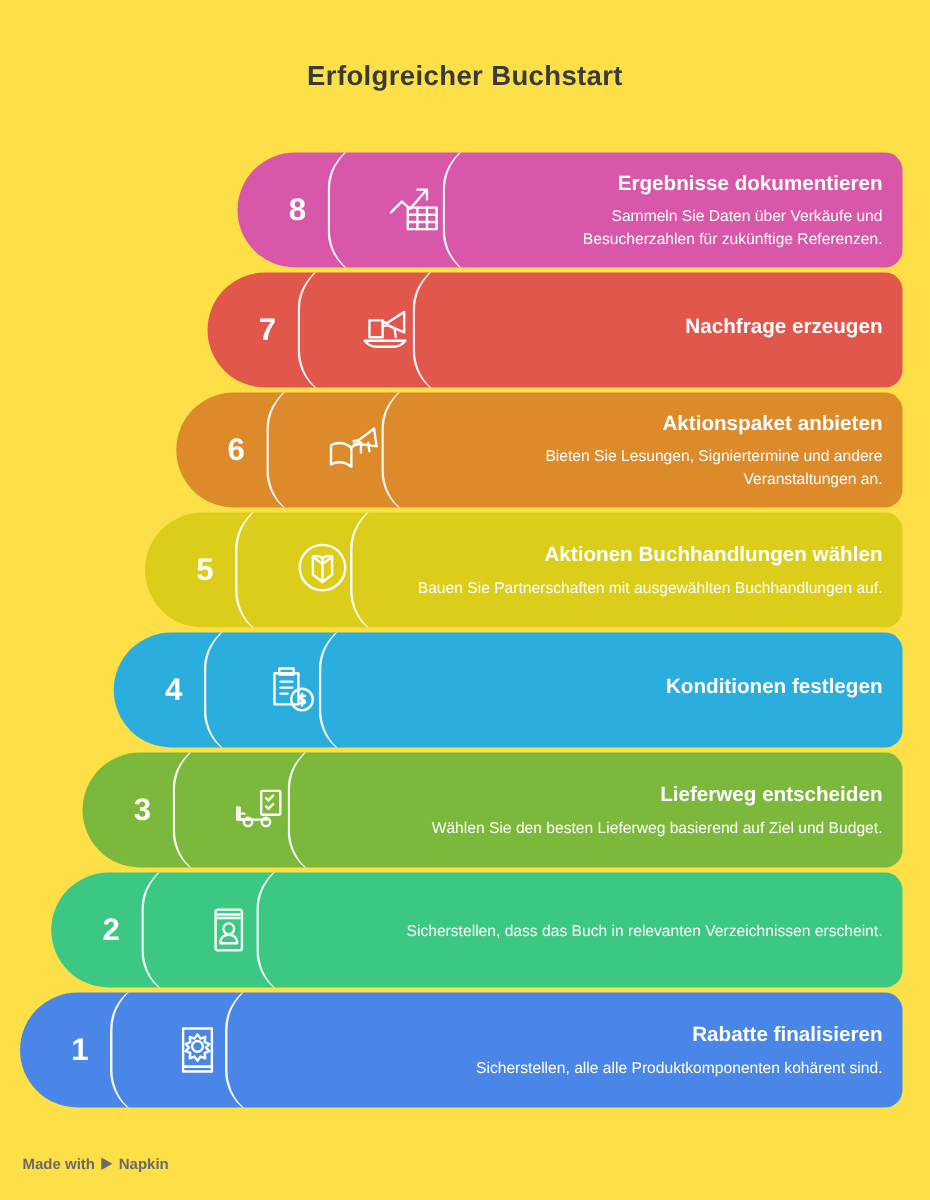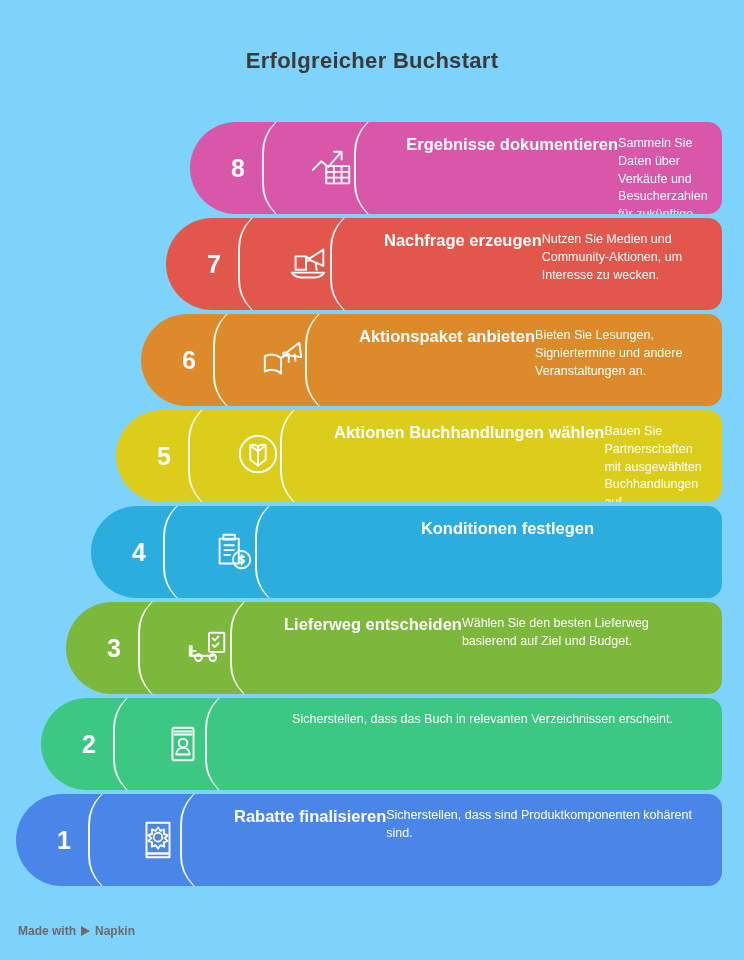--- a/index.html
+++ b/index.html
@@ -95,23 +95,25 @@
     border-radius: 40px 0 0 40px;
     pointer-events: none;
   }
   .icon-cell svg { display: block; }
 
   
   .text-cell {
     flex: 1 1 auto;
     padding: 13px 16px 10px 30px;
     display: flex;
+    flex-direction: column;
     justify-content: center;
     color: #ffffff;
     min-width: 0;
+    text-align: right;
   }
   .row-title {
     font-size: 16.5px;
     font-weight: bold;
     line-height: 1.2;
     margin-bottom: 7px;
     white-space: nowrap;
   }
   .row-desc {
     font-size: 12.5px;
@@ -135,21 +137,21 @@
     display: inline-block;
     width: 0; height: 0;
     border-left: 9px solid #6a6a6a;
     border-top: 5px solid transparent;
     border-bottom: 5px solid transparent;
   }
 </style>
 </head>
 <body style="background: rgb(0, 0, 0);">
 
-<div id="root" style="background: #7dd3fc;">
+<div id="root" style="background: #fde047;">
 
   <div id="title" style="color: rgb(58, 58, 58);">Erfolgreicher Buchstart</div>
 
   <div id="pyramid">
       <div class="row" style="background: rgb(217, 87, 168); left: 190px; top: 0px;">
         <div class="num-cell">8</div>
         <div class="icon-cell">
           <svg width="46" height="46" viewBox="0 0 48 48" fill="none" stroke="#fff" stroke-width="2" stroke-linecap="round" stroke-linejoin="round">
             <path d="M4 26 L13 17 L20 23 L33 8"></path>
             <path d="M26 7 L34 7 L34 15"></path>
@@ -168,21 +170,20 @@
           <svg width="46" height="46" viewBox="0 0 48 48" fill="none" stroke="#fff" stroke-width="2" stroke-linecap="round" stroke-linejoin="round">
             <path d="M11 16 H22 V30 H11 Z"></path>
             <path d="M7 33 H41 C38 37 35 38 31 38 H17 C13 38 10 37 7 33 Z"></path>
             <path d="M26 18 L40 9 L40 26 L26 20 Z"></path>
             <path d="M26 18 L26 20 L22 21 L22 17 Z"></path>
             <path d="M32 23 L33 30"></path>
           </svg>
         </div>
         <div class="text-cell">
           <div class="row-title">Nachfrage erzeugen</div>
-          <div class="row-desc">Nutzen Sie Medien und Community-Aktionen, um Interesse zu wecken.</div>
         </div>
       </div>
       <div class="row" style="background: rgb(221, 138, 43); left: 141px; top: 192px;">
         <div class="num-cell">6</div>
         <div class="icon-cell">
           <svg width="46" height="46" viewBox="0 0 48 48" fill="none" stroke="#fff" stroke-width="2" stroke-linecap="round" stroke-linejoin="round">
             <path d="M5 20 C11 17 17 18 22 22 V38 C17 34 11 33 5 36 Z"></path>
             <path d="M22 22 C25 19 27 18 30 17.5 V26"></path>
             <path d="M28 16 L41 6 L43 21 L29 19 Z"></path>
             <path d="M28 16 L29 19 L25 20 L24 16.5 Z"></path>
@@ -262,21 +263,21 @@
         <div class="icon-cell">
           <svg width="46" height="46" viewBox="0 0 48 48" fill="none" stroke="#fff" stroke-width="2" stroke-linecap="round" stroke-linejoin="round">
             <path d="M12 6 H36 V38 H12 Z"></path>
             <path d="M12 38 H36 V42 H12 Z"></path>
             <circle cx="24" cy="21" r="4.5"></circle>
             <path d="M24 11 L26.5 14.5 L30.5 13 L30 17.5 L34 19 L31 22 L34 25 L30 26.5 L30.5 31 L26.5 29.5 L24 33 L21.5 29.5 L17.5 31 L18 26.5 L14 25 L17 22 L14 19 L18 17.5 L17.5 13 L21.5 14.5 Z"></path>
           </svg>
         </div>
         <div class="text-cell">
           <div class="row-title">Rabatte finalisieren</div>
-          <div class="row-desc">Sicherstellen, dass sind Produktkomponenten kohärent sind.</div>
+          <div class="row-desc">Sicherstellen, alle alle Produktkomponenten kohärent sind.</div>
         </div>
       </div>
     </div>
 
   <div id="watermark">
     <span>Made with</span>
     <span class="wm-mark"></span>
     <span>Napkin</span>
   </div>
 

